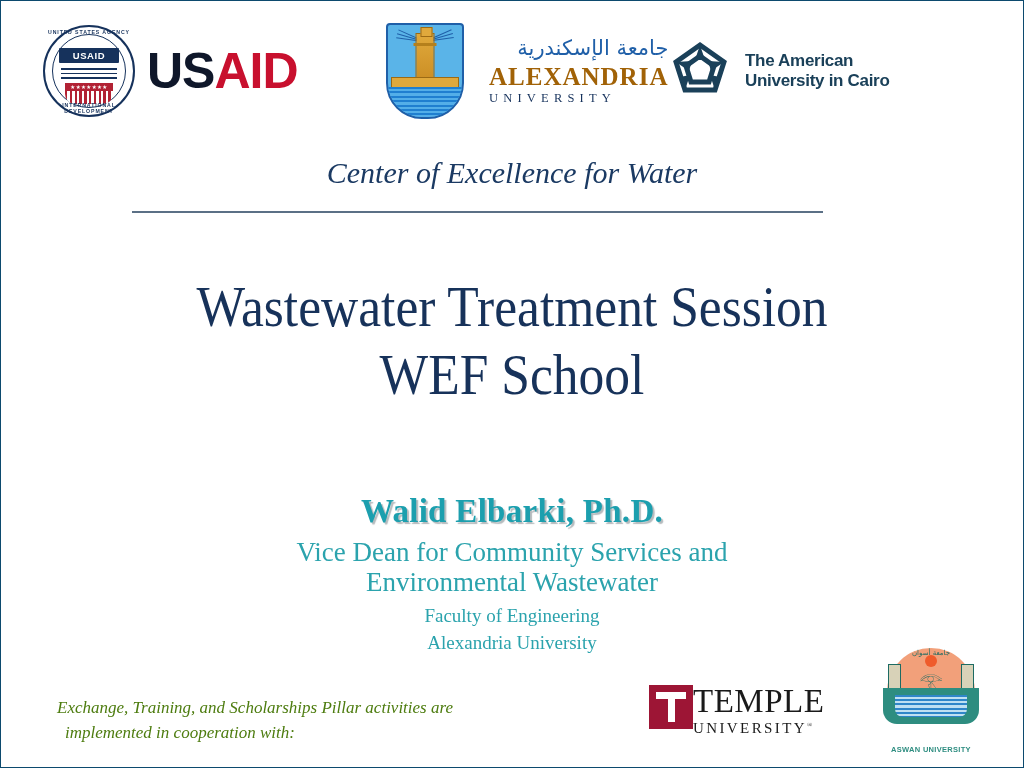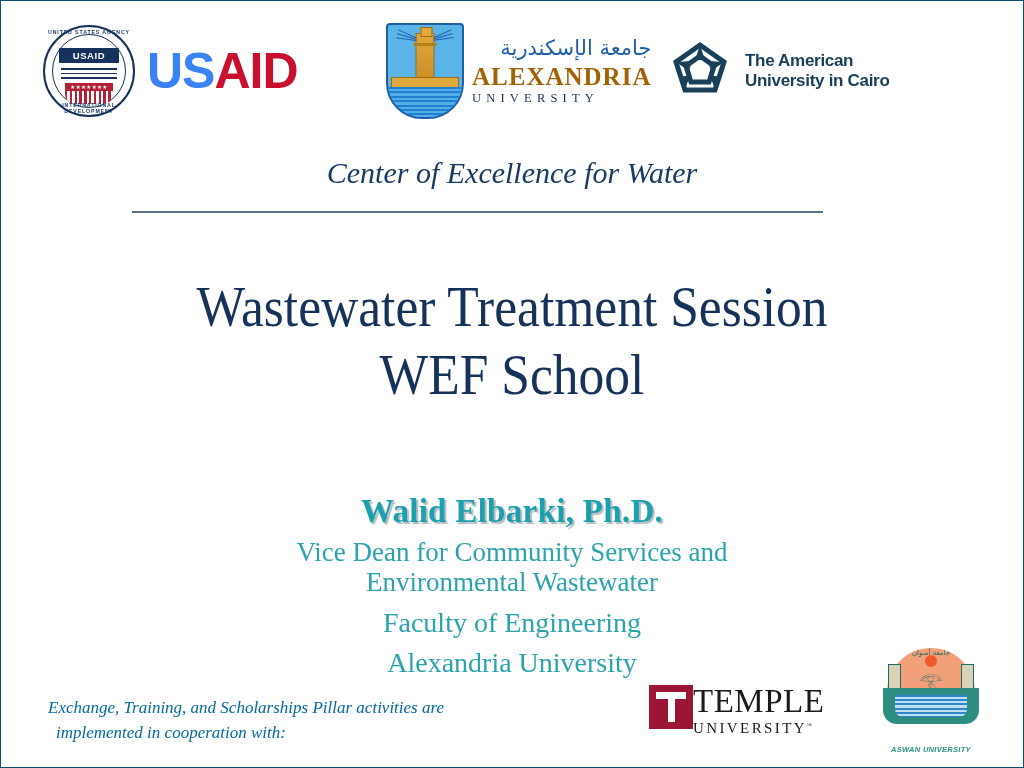--- a/index.html
+++ b/index.html
@@ -93,21 +93,21 @@
   .usaid-seal .shield .stripes {
     height: 13px;
     background: repeating-linear-gradient(90deg,
       #b22234 0 2.4px, #ffffff 2.4px 4.8px);
   }
   .usaid-word { margin-left: 12px; line-height: 1; }
   .usaid-word .big {
     font-family: "Liberation Sans", sans-serif;
     font-weight: bold; font-size: 50px; letter-spacing: -1px;
   }
-  .usaid-word .big .us { color: #3b82f6; }
+  .usaid-word .big .us { color: #0f172a; }
   .usaid-word .big .aid { color: #c8102e; }
   .usaid-word .tag {
     font-family: "Liberation Sans", sans-serif;
     font-size: 14.5px; font-weight: bold;
     color: #16325c; letter-spacing: .2px;
     margin-top: 4px;
   }
 
   
   #logo-alex { left: 385px; width: 255px; height: 104px; }
@@ -150,21 +150,21 @@
     position: absolute; left: 3px; right: 3px; bottom: 27px;
     height: 11px;
     background: #e0a93c; border: 1px solid #9c6a14;
   }
   .alex-shield .water {
     position: absolute; left: 0; right: 0; bottom: 0; height: 30px;
     background:
       repeating-linear-gradient(180deg,
         #1f7fd0 0 2px, #53aee8 2px 4.4px);
   }
-  .alex-text { margin-left: 8px; line-height: 1; }
+  .alex-text { margin-left: 25px; line-height: 1; }
   .alex-text .ar {
     font-size: 21px; color: #1f5fa8;
     direction: rtl; letter-spacing: .5px;
     font-family: "DejaVu Sans", sans-serif;
   }
   .alex-text .en1 {
     font-family: "Liberation Serif", serif;
     font-size: 25px; font-weight: bold;
     color: #a16207; letter-spacing: 1px; margin-top: 5px;
   }
@@ -228,34 +228,34 @@
   }
   #presenter .role {
     font-family: "Liberation Serif", serif;
     font-size: 27px;
     color: #2ba3ad;
     line-height: 1.12;
     margin-top: 7px;
   }
   #presenter .org {
     font-family: "Liberation Serif", serif;
-    font-size: 28px;
+    font-size: 19px;
     color: #2ba3ad;
     line-height: 1.42;
     margin-top: 6px;
   }
 
   
   #footer-note {
     position: absolute;
-    left: 47px; top: 695px; width: 540px;
+    left: 56px; top: 695px; width: 540px;
     font-family: "Liberation Serif", serif;
     font-style: italic;
     font-size: 17px;
-    color: #0369a1;
+    color: #4d7c0f;
     line-height: 1.45;
   }
   #footer-note .l2 { padding-left: 8px; display: block; }
 
   
   #logo-temple {
     position: absolute; left: 648px; top: 684px;
     display: flex; align-items: flex-start;
   }
   .temple-t {
@@ -335,21 +335,21 @@
     height: 22px;
     background: repeating-linear-gradient(180deg,
       #2f86c9 0 2px, #bfe0f2 2px 4.2px);
     border-radius: 0 0 8px 8px;
   }
   .aswan-label {
     position: absolute; left: 0; right: 0; bottom: 0;
     text-align: center;
     font-family: "Liberation Sans", sans-serif;
     font-size: 7.5px; font-weight: bold;
-    color: #2e8d80; letter-spacing: .3px; font-style: italic;
+    color: #2e8d80; letter-spacing: .3px;
   }
 </style>
 </head>
 <body>
 
 <div id="slide">
 
   <div class="logo-bar">
 
     <div class="logo-slot" id="logo-usaid">

